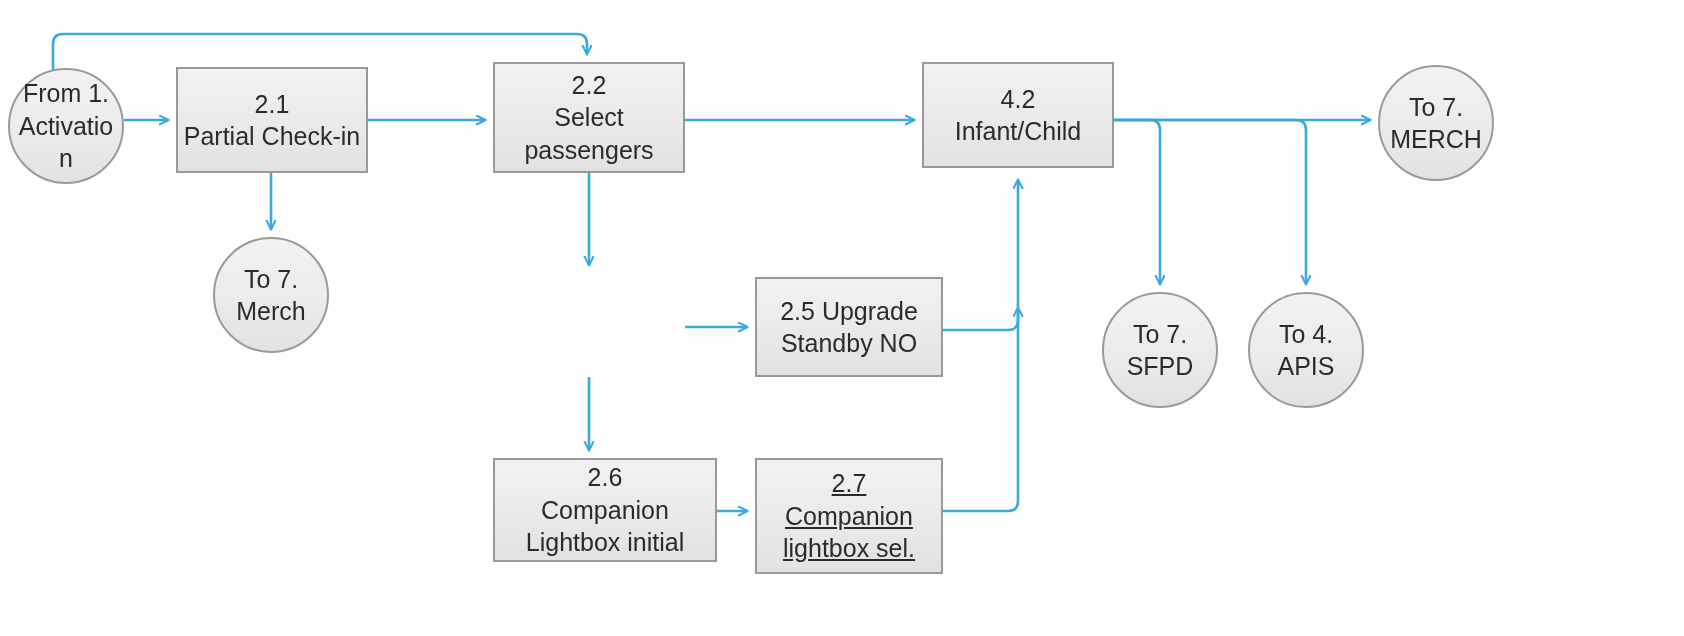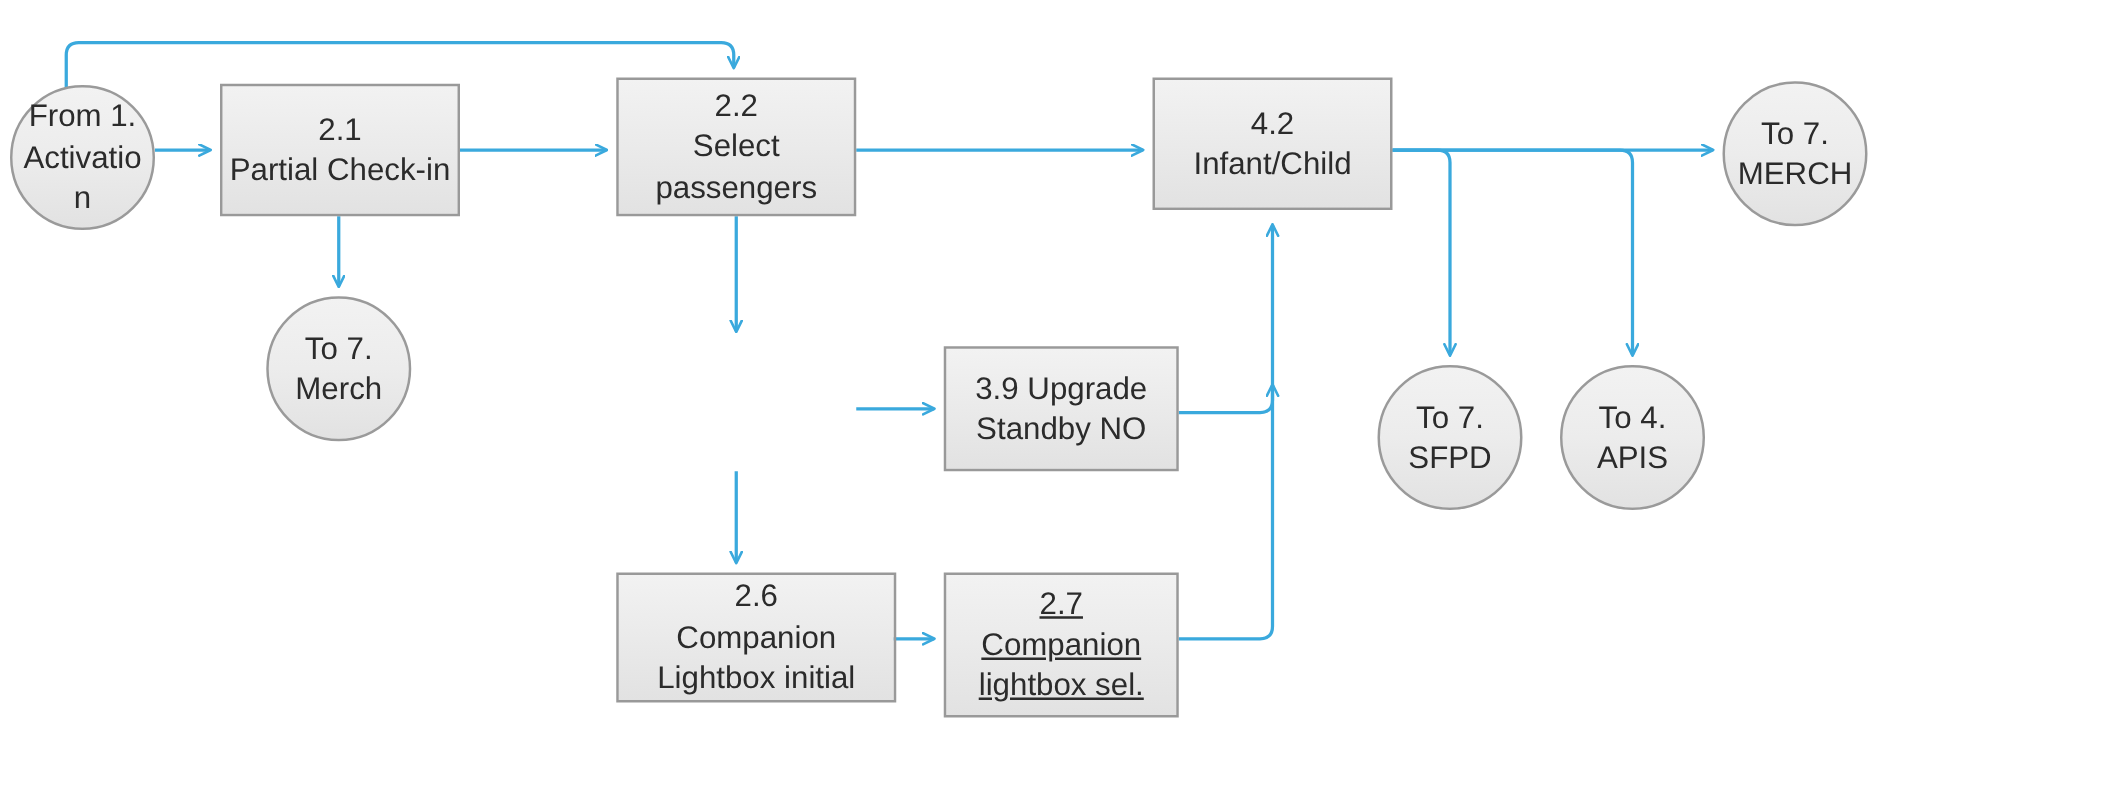--- a/index.html
+++ b/index.html
@@ -113,21 +113,21 @@
   </div>
 
   <div class="node box" style="left:493px; top:62px;  width:192px; height:111px;">
     <span>2.2
 Select
 passengers</span>
   </div>
 
 
   <div class="node box" style="left:755px; top:277px; width:188px; height:100px;">
-    <span>3.9 Upgrade
+    <span>2.5 Upgrade
 Standby NO</span>
   </div>
 
   <div class="node box" style="left:493px; top:458px; width:224px; height:104px;">
     <span>2.6
 Companion
 Lightbox initial</span>
   </div>
 
   <div class="node box" style="left:755px; top:458px; width:188px; height:116px;text-decoration:underline;">

